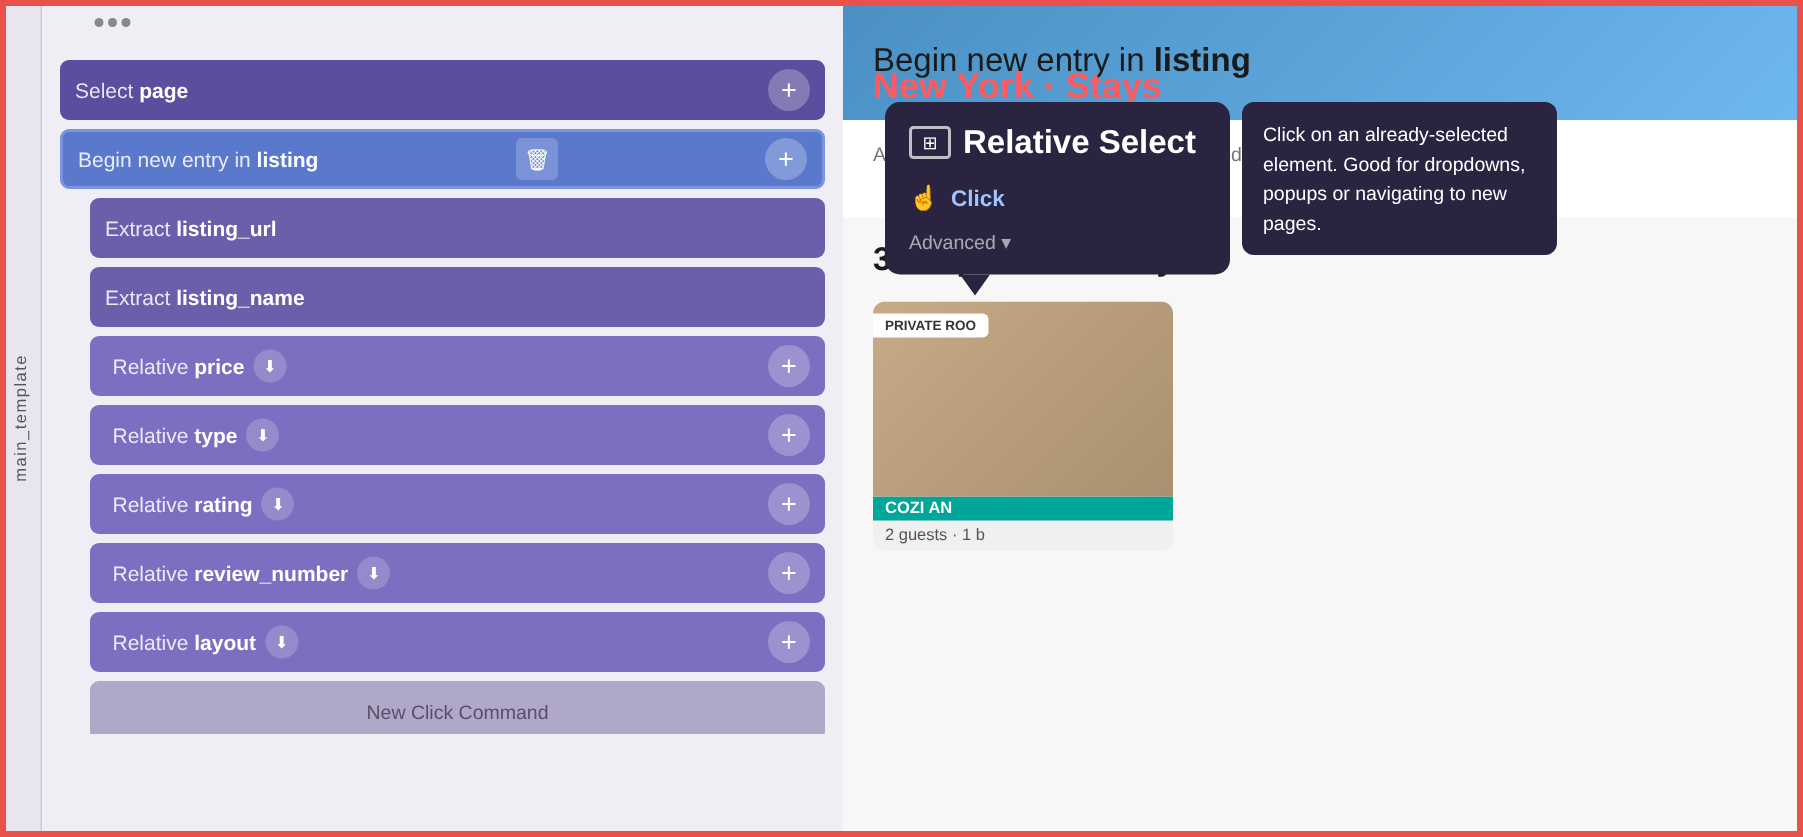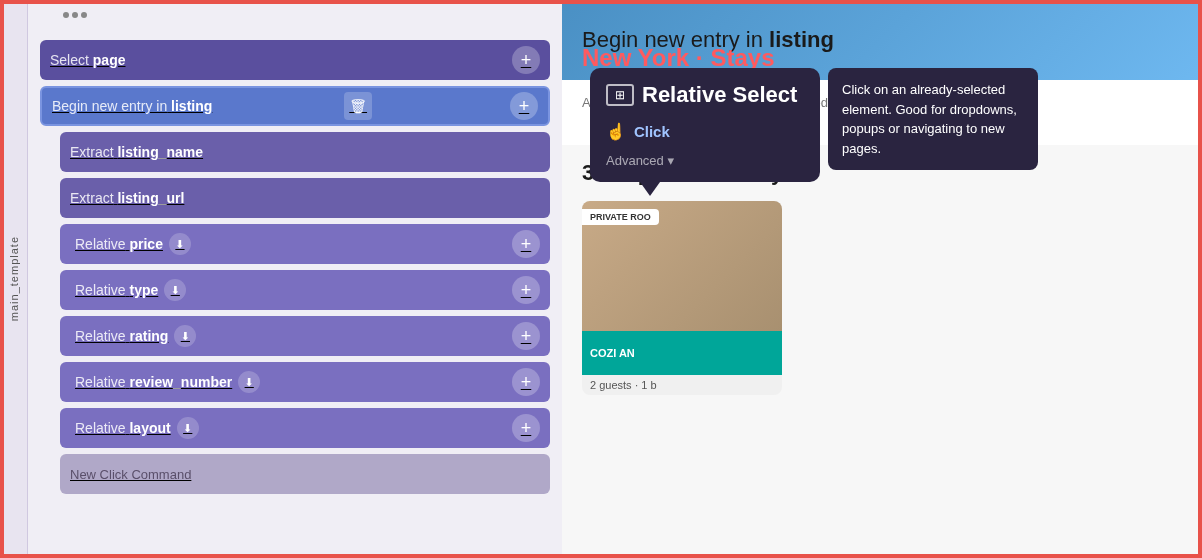--- a/index.html
+++ b/index.html
@@ -116,21 +116,21 @@
       padding: 3px 8px;
       font-size: 9px;
       font-weight: 700;
       color: #333;
       border-radius: 0 4px 4px 0;
     }
 
     .listing-card-name {
       background: #00a699;
       color: white;
-      padding: 16px 8px;
+      padding: 2px 8px;
       font-size: 11px;
       font-weight: 700;
     }
 
     .listing-card-detail {
       padding: 4px 8px;
       font-size: 11px;
       color: #555;
     }
 
@@ -177,24 +177,23 @@
       border-radius: 50%;
       background: #888;
     }
 
     
     .template-content {
       position: absolute;
       top: 0;
       left: 28px;
       width: 534px;
-      height: 558px;
+      height: 489px;
       padding: 10px 12px;
       overflow-y: auto;
-      text-decoration: underline;
     }
 
     
     .cmd-row {
       margin-bottom: 6px;
       border-radius: 6px;
       display: flex;
       align-items: center;
       padding: 0 10px;
       height: 40px;
@@ -225,20 +224,21 @@
       background: #7a6fc0;
       margin-left: 20px;
       width: calc(100% - 20px);
       padding-left: 15px;
     }
 
     .cmd-row-new-click {
       background: #b0a8c8;
       margin-left: 20px;
       width: calc(100% - 20px);
+      justify-content: center;
     }
 
     .cmd-label {
       font-size: 14px;
       color: rgba(255,255,255,0.85);
       font-weight: 400;
     }
 
     .cmd-label strong {
       font-weight: 700;
@@ -451,27 +451,27 @@
     <div class="cmd-row cmd-row-begin-entry">
       <span class="cmd-label">
         <span>Begin new entry in</span>&nbsp;<strong>listing</strong>
       </span>
       <div class="cmd-trash">🗑</div>
       <div class="cmd-plus">+</div>
     </div>
 
     <div class="cmd-row cmd-row-extract">
       <span class="cmd-label">
+        <span>Extract</span>&nbsp;<strong>listing_url</strong>
+      </span>
+    </div>
+
+    <div class="cmd-row cmd-row-extract">
+      <span class="cmd-label">
         <span>Extract</span>&nbsp;<strong>listing_name</strong>
-      </span>
-    </div>
-
-    <div class="cmd-row cmd-row-extract">
-      <span class="cmd-label">
-        <span>Extract</span>&nbsp;<strong>listing_url</strong>
       </span>
     </div>
 
     <div class="cmd-row cmd-row-relative">
       <span class="cmd-label">
         <span>Relative</span>&nbsp;<strong>price</strong>
       </span>
       <span class="cmd-icon-download">⬇</span>
       <div class="cmd-plus">+</div>
     </div>

